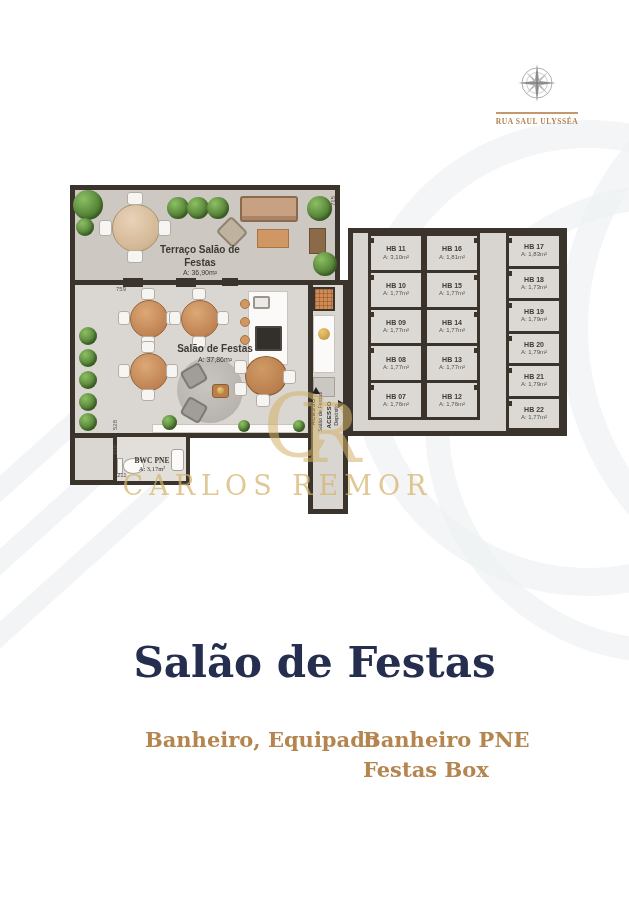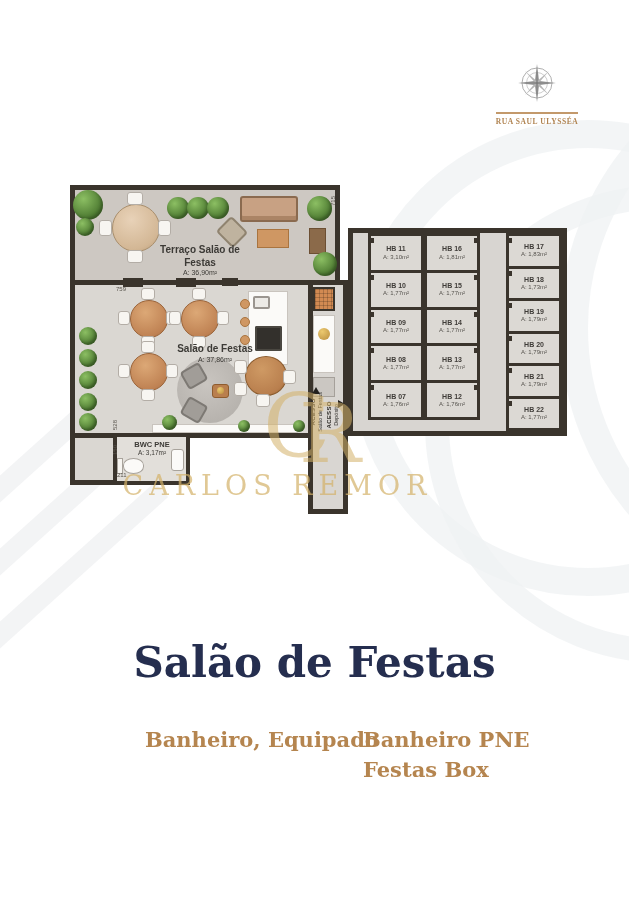--- a/index.html
+++ b/index.html
@@ -209,21 +209,21 @@
   <div class="access" style="left:291px;top:405px;width:52px;">
     <div class="a1">ACESSO</div>
     <div class="a2">Salão de Festas</div>
   </div>
   <div class="tri-right" style="left:338px;top:400px;"></div>
   <div class="access" style="left:311px;top:408px;width:44px;">
     <div class="a1">ACESSO</div>
     <div class="a2">Depósito</div>
   </div>
 
-  <div class="room-label" style="left:120px;top:440px;width:64px;">
+  <div class="room-label" style="left:120px;top:456px;width:64px;font-family:Liberation Serif, serif;">
     <div class="room-name" style="font-size:7.5px;">BWC PNE</div>
     <div class="room-area" style="font-size:6.5px;">A: 3,17m²</div>
   </div>
   <div class="furn" style="left:117px;top:458px;width:6px;height:16px;background:#f7f5f1;border:1px solid #a8a39c;"></div>
   <div class="furn" style="left:123px;top:458px;width:21px;height:16px;background:#fbfaf8;border:1px solid #a8a39c;border-radius:50% / 45%;"></div>
   <div class="furn" style="left:171px;top:449px;width:13px;height:22px;background:#fbfaf8;border:1px solid #a8a39c;border-radius:3px;"></div>
 
   <div class="dim" style="left:116px;top:286px;">759</div>
   <div class="dim v" style="left:112px;top:430px;">528</div>
   <div class="dim v" style="left:112px;top:455px;">150</div>

